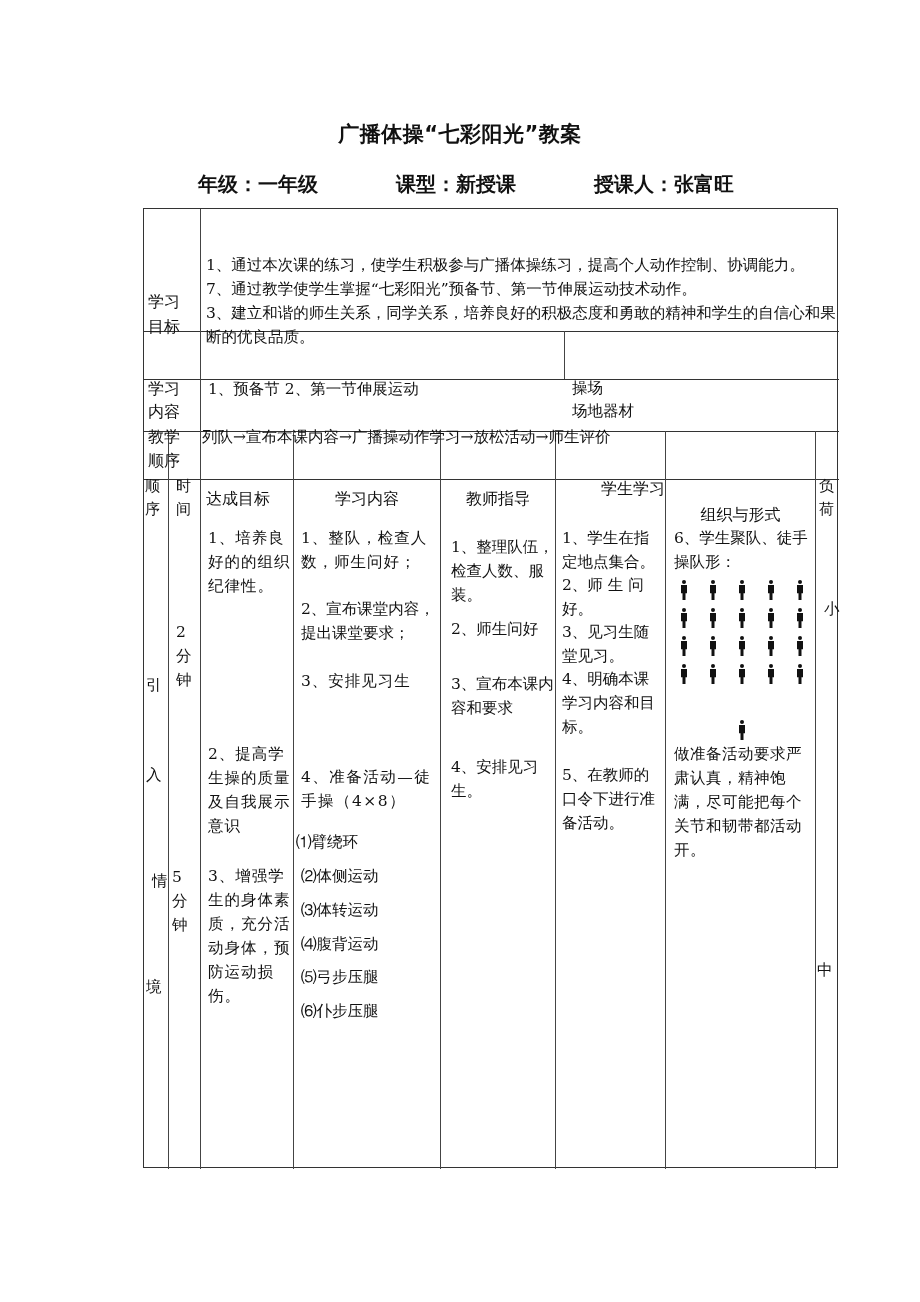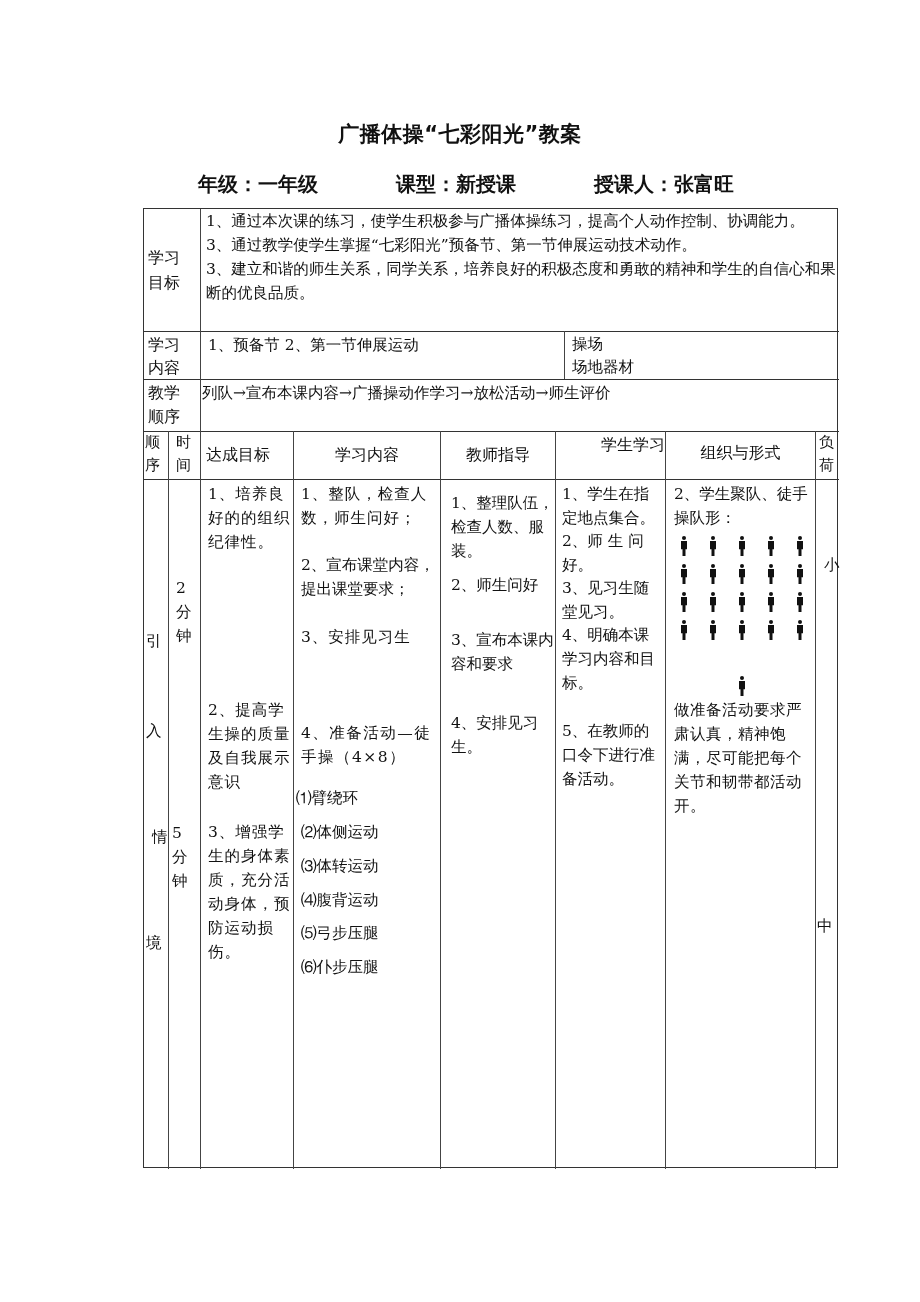--- a/index.html
+++ b/index.html
@@ -1,21 +1,21 @@
 <!DOCTYPE html>
 <html><head>
 <meta charset="utf-8">
 <style>
   html, body { margin:0; padding:0; background:#ffffff; }
   body { width:920px; height:1302px; position:relative; font-family:"DejaVu Serif","Liberation Serif",serif; color:#111; overflow:hidden; }
   .title { position:absolute; top:120px; left:0; width:920px; text-align:center; font-family:"DejaVu Sans","Liberation Sans",sans-serif; font-weight:bold; font-size:21px; letter-spacing:0.5px; }
   .meta { position:absolute; top:171px; left:0; width:920px; font-family:"DejaVu Sans","Liberation Sans",sans-serif; font-weight:bold; font-size:20px; }
   .meta span { position:absolute; white-space:nowrap; }
   .sheet { position:absolute; left:143px; top:208px; width:695px; height:960px; border:1.5px solid #333; box-sizing:border-box; }
-  .cell { position:absolute; box-sizing:border-box; font-size:15.5px; line-height:24px; }
+  .cell { position:absolute; box-sizing:border-box; font-size:15.5px; line-height:24px;margin-top:44px; }
   .hline { position:absolute; height:1px; background:#333; }
   .vline { position:absolute; width:1px; background:#444; }
   .p { margin:0; }
   .fig-grid { display:grid; grid-template-columns:repeat(5, 29px); row-gap:8px; margin:6px 0 0 6px; }
   .person { width:8px; height:20px; position:relative; }
   .person::before { content:""; position:absolute; left:2px; top:0; width:4px; height:4px; border-radius:50%; background:#111; }
   .person::after { content:""; position:absolute; left:1px; top:5px; width:6px; height:15px; background:#111; clip-path:polygon(0 0,100% 0,100% 55%,75% 55%,75% 100%,25% 100%,25% 55%,0 55%); }
 </style>
 </head>
 <body>
@@ -44,21 +44,21 @@
   <div class="vline" style="left:411px;top:222px;height:738px"></div>
   <div class="vline" style="left:521px;top:222px;height:738px"></div>
   <div class="vline" style="left:671px;top:222px;height:738px"></div>
 
   <div class="cell" style="left:4px;top:36px;width:50px;font-size:16px;line-height:25px">
     <div>学习</div>
     <div>目标</div>
   </div>
   <div class="cell" style="left:62px;top:0px;width:630px;font-size:15.5px;line-height:24px">
     <p class="p">1、通过本次课的练习，使学生积极参与广播体操练习，提高个人动作控制、协调能力。</p>
-    <p class="p">3、通过教学使学生掌握“七彩阳光”预备节、第一节伸展运动技术动作。</p>
+    <p class="p">7、通过教学使学生掌握“七彩阳光”预备节、第一节伸展运动技术动作。</p>
     <p class="p">3、建立和谐的师生关系，同学关系，培养良好的积极态度和勇敢的精神和学生的自信心和果断的优良品质。</p>
   </div>
 
   <div class="cell" style="left:4px;top:124px;width:50px;font-size:16px;line-height:23px">
     <div>学习</div>
     <div>内容</div>
   </div>
   <div class="cell" style="left:64px;top:124px;width:350px">1、预备节 2、第一节伸展运动</div>
   <div class="cell" style="left:428px;top:124px;width:260px;line-height:23px">
     <div>操场</div>
@@ -76,21 +76,21 @@
     <div>序</div>
   </div>
   <div class="cell" style="left:32px;top:222px;width:22px;font-size:15px;line-height:23px">
     <div>时</div>
     <div>间</div>
   </div>
   <div class="cell" style="left:62px;top:234px;width:86px;font-size:16px">达成目标</div>
   <div class="cell" style="left:150px;top:234px;width:146px;text-align:center;font-size:16px">学习内容</div>
   <div class="cell" style="left:297px;top:234px;width:114px;text-align:center;font-size:16px">教师指导</div>
   <div class="cell" style="left:412px;top:224px;width:109px;text-align:right;font-size:16px">学生学习</div>
-  <div class="cell" style="left:522px;top:232px;width:149px;text-align:center;font-size:16px">组织与形式</div>
+  <div class="cell" style="left:522px;top:250px;width:149px;text-align:center;font-size:16px">组织与形式</div>
   <div class="cell" style="left:675px;top:222px;width:20px;font-size:15px;line-height:23px">
     <div>负</div>
     <div>荷</div>
   </div>
 
   <div class="cell" style="left:2px;top:420px;width:20px">引</div>
   <div class="cell" style="left:2px;top:510px;width:20px">入</div>
   <div class="cell" style="left:8px;top:616px;width:20px">情</div>
   <div class="cell" style="left:2px;top:722px;width:20px">境</div>
 
@@ -125,21 +125,21 @@
   <div class="cell" style="left:307px;top:419px;width:104px">3、宣布本课内容和要求</div>
   <div class="cell" style="left:307px;top:502px;width:104px">4、安排见习生。</div>
 
   <div class="cell" style="left:418px;top:273px;width:102px">1、学生在指定地点集合。</div>
   <div class="cell" style="left:418px;top:320px;width:102px">2、师 生 问 好。</div>
   <div class="cell" style="left:418px;top:367px;width:102px">3、见习生随堂见习。</div>
   <div class="cell" style="left:418px;top:414px;width:102px">4、明确本课学习内容和目标。</div>
   <div class="cell" style="left:418px;top:510px;width:102px">5、在教师的口令下进行准备活动。</div>
 
   <div class="cell" style="left:530px;top:273px;width:138px">
-    <div>2、学生聚队、徒手操队形：</div>
+    <div>6、学生聚队、徒手操队形：</div>
     <div class="fig-grid">
       <div class="person"></div>
         <div class="person"></div>
         <div class="person"></div>
         <div class="person"></div>
         <div class="person"></div>
       <div class="person"></div>
         <div class="person"></div>
         <div class="person"></div>
         <div class="person"></div>

